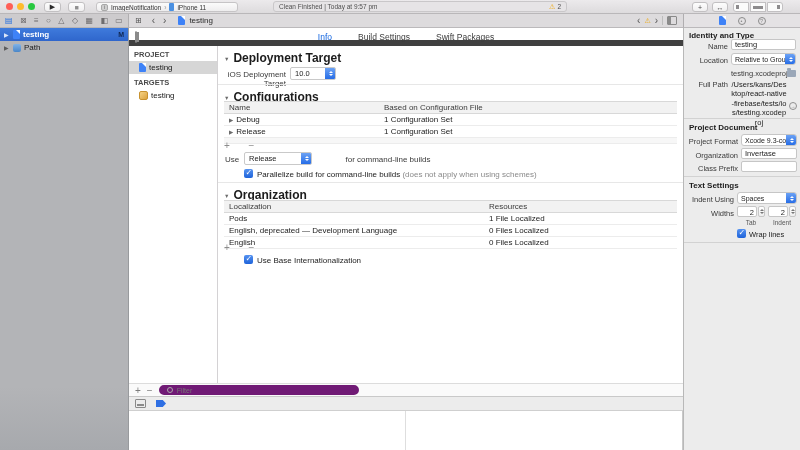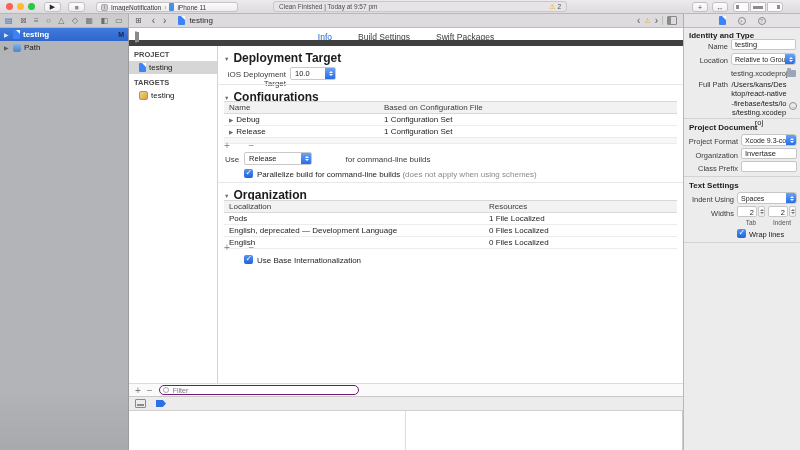--- a/index.html
+++ b/index.html
@@ -45,21 +45,21 @@
 
   
   .projside{left:129px;top:46px;width:89px;height:337px;background:#fff;border-right:1px solid #d4d2d4;font-size:8px;}
   .grouphdr{padding:4px 5px 2px;font-weight:bold;color:#4a4a4a;font-size:7.5px;}
   .projrow{height:13px;display:flex;align-items:center;gap:3px;padding:0 10px;color:#202020;}
   .projrow.sel{background:#d6d6d6;}
   .appicon{width:9px;height:9px;border-radius:2px;background:linear-gradient(135deg,#f6d384,#dba23e);border:1px solid #c8922f;}
 
   
   .filterbar{left:129px;top:383px;width:554px;height:14px;background:#fafafa;border-top:1px solid #dcdcdc;border-bottom:1px solid #c9c9c9;display:flex;align-items:center;gap:6px;padding:0 6px;color:#7c7c7c;}
-  .filterfield{width:200px;height:10px;border:1px solid #701a75;border-radius:5px;background:#fff;display:flex;align-items:center;padding:0 3px;gap:2px;}
+  .filterfield{width:200px;height:10px;border:5px solid #701a75;border-radius:5px;background:#fff;display:flex;align-items:center;padding:0 3px;gap:2px;}
   .filterfield input{border:none;outline:none;width:100%;font-size:7px;color:#444;background:transparent;}
   .fcirc{width:6px;height:6px;border:1px solid #a9a9a9;border-radius:50%;flex:none;}
 
   
   .debugbar{left:129px;top:397px;width:554px;height:14px;background:#ececec;border-bottom:1px solid #cfcfcf;display:flex;align-items:center;gap:10px;padding:0 6px;}
   .dbgtoggle{width:11px;height:9px;border:1px solid #8a8a8a;border-radius:1px;position:relative;}
   .dbgtoggle i{position:absolute;left:1px;right:1px;bottom:1px;height:2px;background:#8a8a8a;}
   .bpicon{width:10px;height:7px;background:#2e6fe3;clip-path:polygon(0 0,68% 0,100% 50%,68% 100%,0 100%);}
   .console{left:129px;top:411px;width:554px;height:39px;background:#fff;border-right:1px solid #c9c9c9;}
   .console i{position:absolute;left:276px;top:0;bottom:0;width:1px;background:#dedede;}

